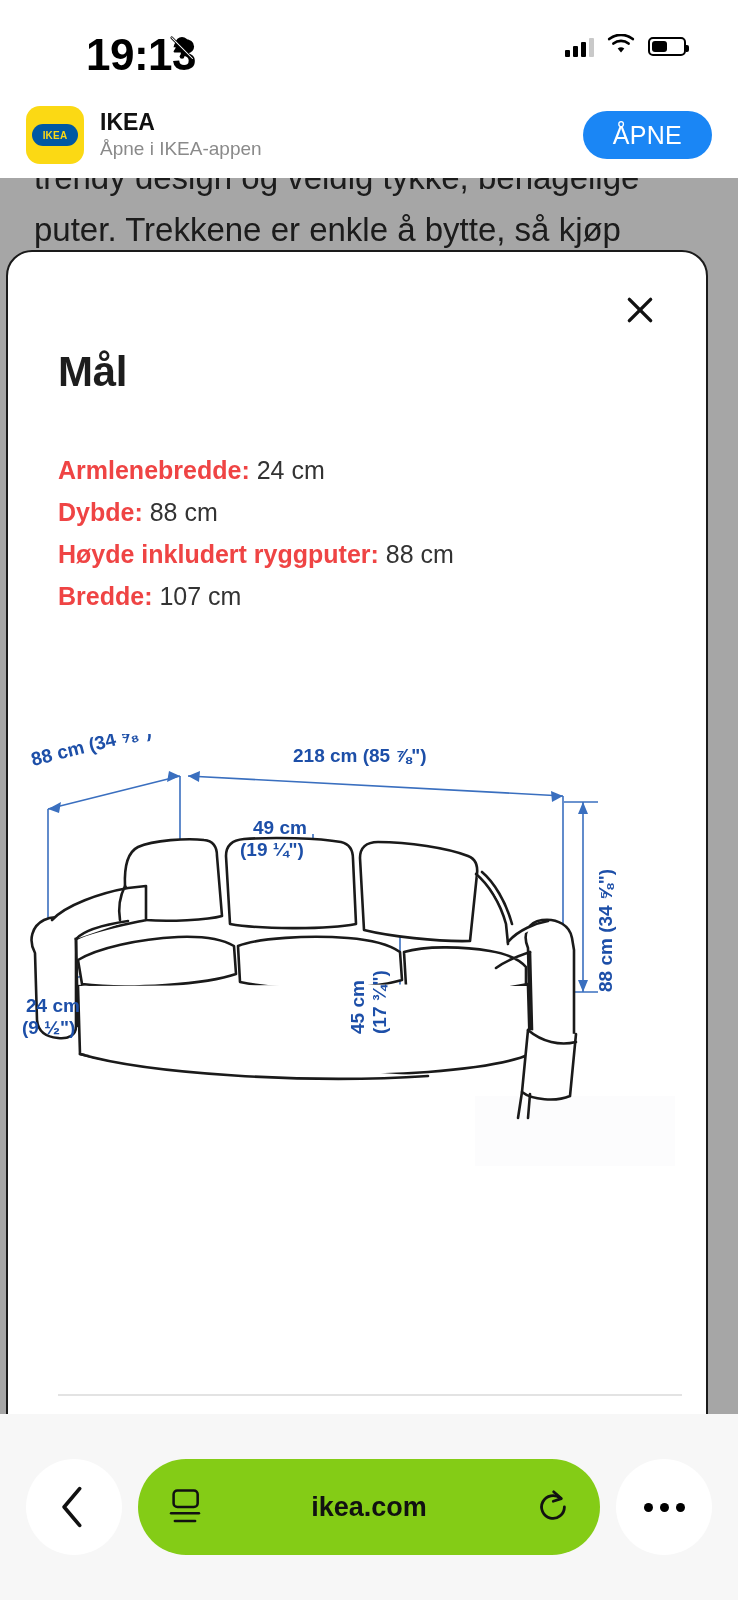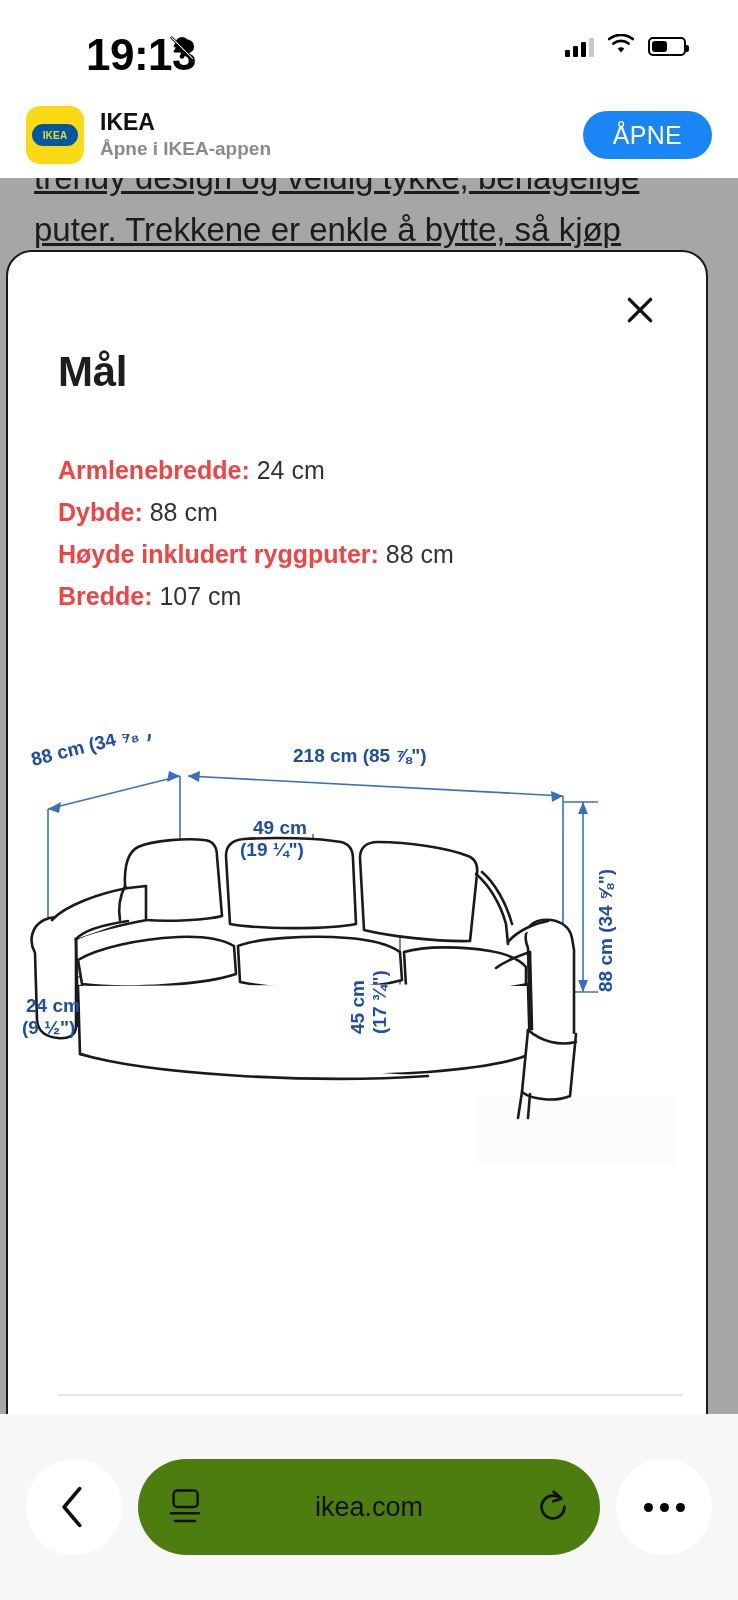--- a/index.html
+++ b/index.html
@@ -44,42 +44,41 @@
   #app-icon .oval{
     width:46px; height:22px; background:#0058A3; border-radius:11px;
     display:flex; align-items:center; justify-content:center;
   }
   #app-icon .oval span{
     color:#FBD914; font-size:10px; font-weight:bold; letter-spacing:0.2px;
     font-family:"Liberation Sans", sans-serif;
   }
   #app-text{ margin-left:16px; flex:1 1 auto; }
   #app-title{ font-size:23px; font-weight:bold; color:#111; line-height:1.15; }
-  #app-sub{ font-size:19px; color:#8a8a8a; line-height:1.25; margin-top:1px;font-weight:bold; }
+  #app-sub{ font-size:19px; color:#8a8a8a; line-height:1.25; margin-top:1px; }
   #open-button{
     flex:0 0 auto; background:#1a86f5; color:#fff; border:none;
     border-radius:24px; height:48px; padding:0 30px;
     font-size:25px; font-weight:500; font-family:"Liberation Sans", sans-serif;
     cursor:pointer; letter-spacing:0.3px;text-align:right;
   }
 
   
   #page-behind{
     position:absolute; top:178px; left:0; width:738px; height:1422px;
     background:#ffffff; overflow:hidden;
   }
   #dim-overlay{
     position:absolute; top:0; left:0; width:738px; height:1422px;
     background:rgba(0,0,0,0.35);
   }
   #behind-text{
     position:absolute; top:-26px; left:34px; width:680px;
     font-size:33px; line-height:52px; color:#2b2b2b;
     font-family:"Liberation Sans", sans-serif;
-    text-decoration:underline;
   }
 
   
   #modal{
     position:absolute; top:250px; left:6px; width:702px; height:1350px;
     background:#ffffff; border:2px solid #1a1a1a;
     border-radius:26px 26px 0 0; overflow:hidden;
   }
   #close-button{
     position:absolute; right:44px; top:36px; width:44px; height:44px;
@@ -117,22 +116,22 @@
   #toolbar{
     position:absolute; bottom:0; left:0; width:738px; height:186px;
     background:#f7f7f7; display:flex; align-items:center; padding:0 26px; gap:16px;
   }
   #back-button{
     width:96px; height:96px; border-radius:48px; background:#ffffff;
     border:none; cursor:pointer; display:flex; align-items:center; justify-content:center;
     flex:0 0 auto;
   }
   #url-bar{
-    flex:1 1 auto; height:96px; border-radius:48px; background:#4d7c0f;
-    display:flex; align-items:center; padding:0 30px; position:relative;
+    flex:1 1 auto; height:96px; border-radius:48px; background:#84cc16;
+    display:flex; align-items:center; padding:0 30px; position:relative;font-weight:bold;
   }
   #reader-button{ background:none; border:none; cursor:pointer; padding:0; display:flex; flex:0 0 auto; }
   #url-text{
     flex:1 1 auto; text-align:center; font-size:27px; color:#111;
     font-family:"Liberation Sans", sans-serif;
   }
   #reload-button{ background:none; border:none; cursor:pointer; padding:0; display:flex; flex:0 0 auto; }
   #more-button{
     width:96px; height:96px; border-radius:48px; background:#ffffff;
     border:none; cursor:pointer; display:flex; align-items:center; justify-content:center;

